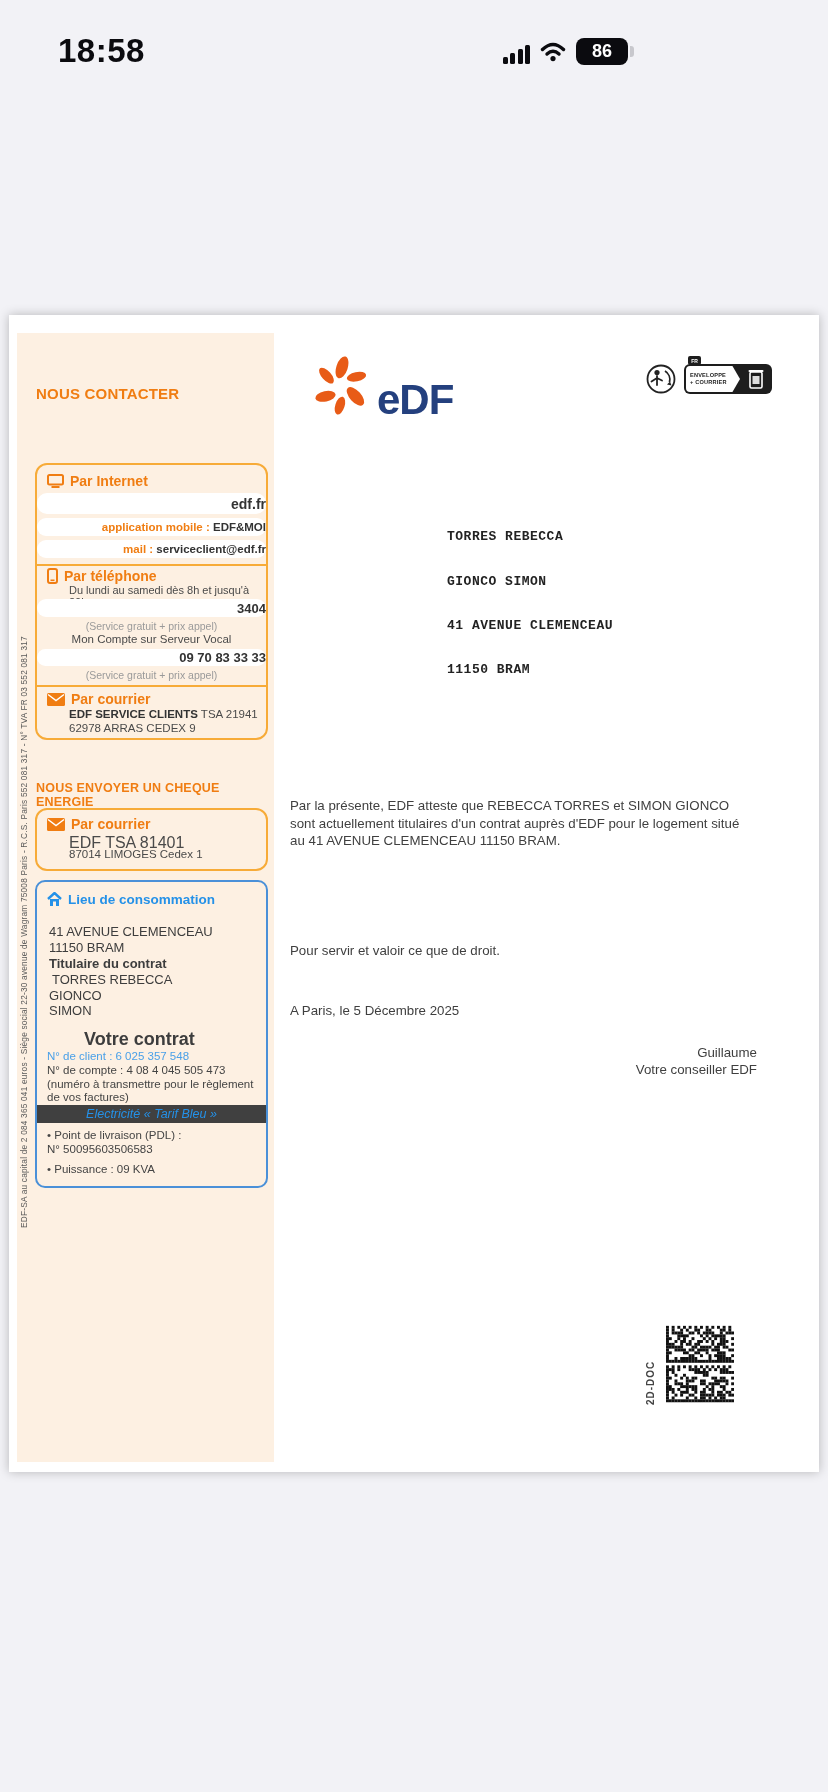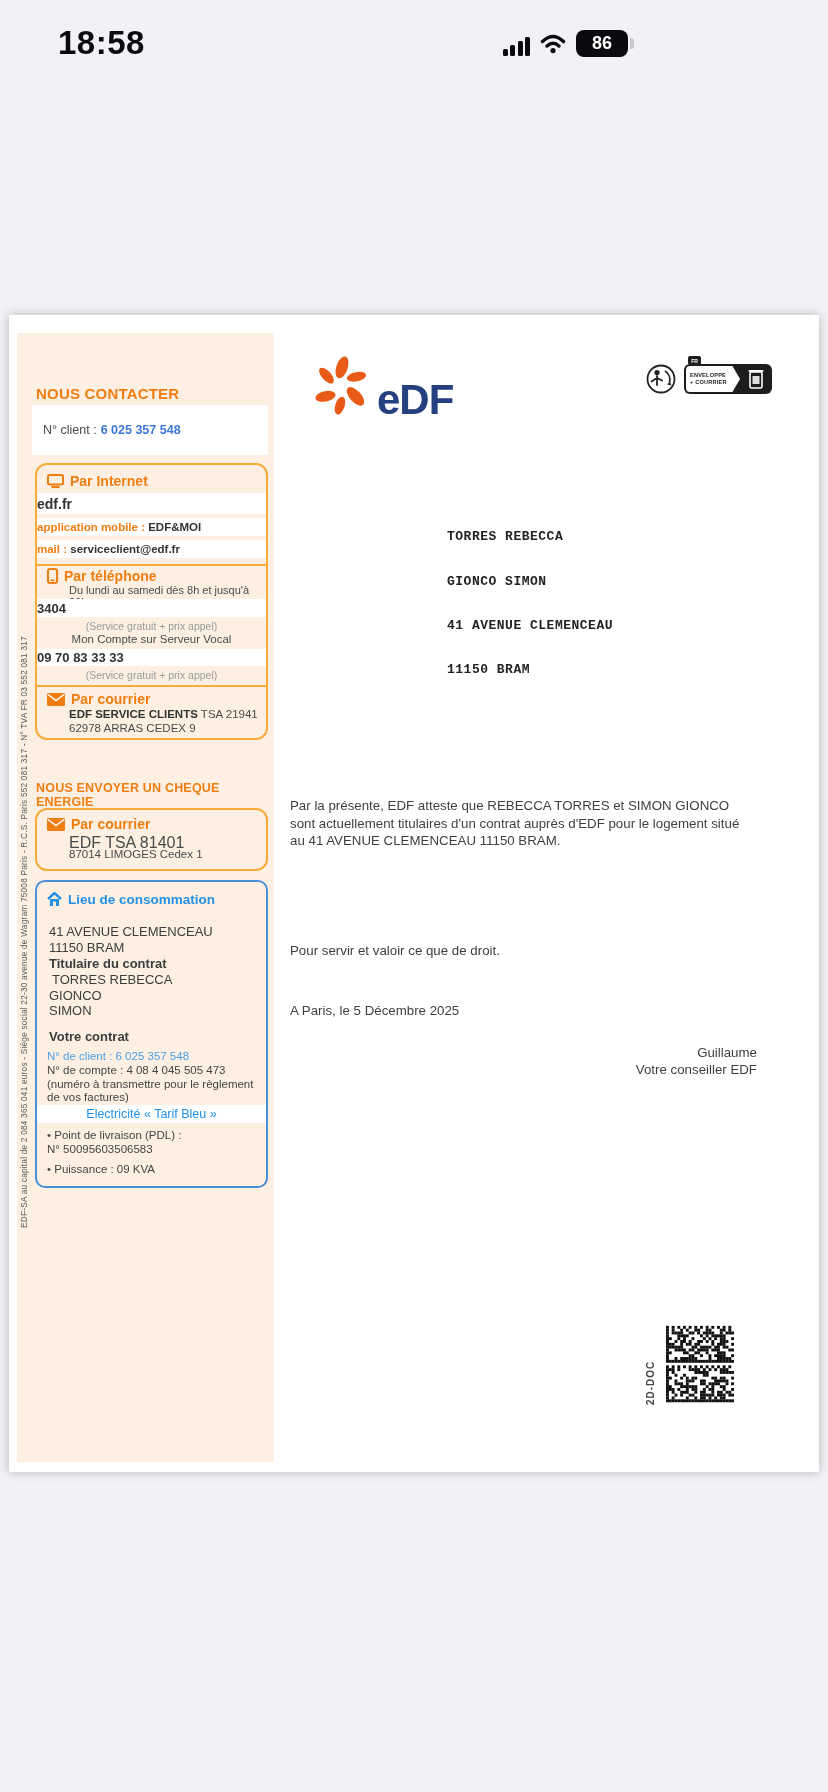--- a/index.html
+++ b/index.html
@@ -5,21 +5,21 @@
   html,body{margin:0;padding:0;}
   body{
     width:828px;height:1792px;background:#f2f2f6;
     font-family:"Liberation Sans","DejaVu Sans",sans-serif;
     position:relative;overflow:hidden;color:#3f3f3f;
     -webkit-font-smoothing:antialiased;
   }
   .abs{position:absolute;}
 
   
-  .statusbar{position:absolute;top:0;left:0;width:664px;height:90px;}
+  .statusbar{position:absolute;top:8px;left:0;width:664px;height:90px;}
   .sb-time{position:absolute;left:58px;top:24px;font-size:33px;font-weight:700;color:#0b0b0f;letter-spacing:.5px;}
   .sb-icons{position:absolute;right:30px;top:30px;display:flex;align-items:center;gap:10px;}
   .sig{display:flex;align-items:flex-end;gap:2.5px;height:24px;}
   .sig i{display:block;width:5px;background:#0b0b0f;border-radius:1.5px;}
   .battery{position:relative;width:52px;height:27px;background:#0b0b0f;border-radius:8px;
     display:flex;align-items:center;justify-content:center;}
   .battery span{color:#fff;font-size:18px;font-weight:700;}
   .bat-tip{width:4px;height:11px;background:#c8c8cd;border-radius:0 3px 3px 0;margin-left:2px;}
 
   
@@ -31,34 +31,34 @@
   .legal-vert{position:absolute;left:2px;top:245px;height:650px;width:14px;
     writing-mode:vertical-rl;transform:rotate(180deg);
     font-size:8.3px;color:#5a5a5a;white-space:nowrap;letter-spacing:.2px;}
   .sb-h1{font-size:15px;font-weight:700;color:#f07d12;letter-spacing:.2px;}
   .client-box{position:absolute;left:15px;top:72px;width:236px;height:50px;background:#fff;
     display:flex;align-items:center;padding-left:11px;box-sizing:border-box;font-size:12.5px;}
   .client-box .lbl{color:#4a4a4a;}
   .client-box .num{color:#3c78d8;font-weight:700;margin-left:4px;}
 
   .obox{position:absolute;left:18px;width:233px;border:2px solid #f7ab38;border-radius:12px;box-sizing:border-box;background:#fdf0e2;overflow:hidden;}
-  .obox .strip{position:absolute;left:0;right:0;background:#fff;display:flex;align-items:center;justify-content:flex-start;}
+  .obox .strip{position:absolute;left:0;right:0;background:#fff;display:flex;align-items:center;justify-content:flex-end;border-radius:10px;}
   .obox .divider{position:absolute;left:0;right:0;height:2px;background:#f7ab38;}
   .boxhead{position:absolute;display:flex;align-items:center;gap:6px;font-size:14px;font-weight:700;color:#f07d12;}
   .subtxt{position:absolute;font-size:11px;color:#4a4a4a;}
   .center{left:0;right:0;text-align:center;}
   .gray-note{color:#9a9a9a;font-size:10.5px;}
   .bstrong{font-weight:700;color:#333;}
 
   .bluebox{position:absolute;left:18px;width:233px;border:2px solid #4a90d8;border-radius:10px;box-sizing:border-box;background:#fdf0e2;}
   .bb-h{font-weight:700;color:#2491e8;}
   .bb-line{position:absolute;left:12px;font-size:13px;color:#3d3d3d;}
   .bb-small{position:absolute;left:10px;font-size:11.5px;color:#444;}
-  .bb-strip{position:absolute;left:0;right:0;background:#ffffff;height:18px;display:flex;align-items:center;justify-content:center;
-    font-size:12.5px;color:#2491e8;}
+  .bb-strip{position:absolute;left:0;right:0;background:#404040;height:18px;display:flex;align-items:center;justify-content:center;
+    font-size:12.5px;color:#2491e8;font-style:italic;}
 
   
   .icn{display:inline-flex;flex:none;}
 
   
   .logo{position:absolute;left:300px;top:40px;display:flex;align-items:flex-end;}
   .logo-text{font-size:42px;font-weight:700;color:#24407e;letter-spacing:-1px;line-height:.8;margin-left:2px;}
   .badges{position:absolute;left:636px;top:48px;display:flex;align-items:center;gap:7px;}
   .infotri{position:relative;width:88px;height:30px;background:#1d1d1d;border-radius:6px;display:flex;align-items:center;}
   .infotri .tab{position:absolute;left:4px;top:-8px;width:13px;height:9px;background:#1d1d1d;border-radius:2px;
@@ -104,24 +104,20 @@
   </div>
 </div>
 
 <div class="page">
 
   <div class="sidebar">
     <div class="legal-vert">EDF-SA au capital de 2 084 365 041 euros - Siège social 22-30 avenue de Wagram 75008 Paris - R.C.S. Paris 552 081 317 - N° TVA FR 03 552 081 317</div>
 
     <div class="abs sb-h1" style="left:19px;top:52px;">NOUS CONTACTER</div>
 
-    <div class="client-box">
-      <span class="lbl">N° client :</span>
-      <span class="num">6 025 357 548</span>
-    </div>
 
     <div class="obox" style="top:130px;height:277px;">
       <div class="boxhead" style="left:10px;top:8px;">
         <svg class="icn" width="17" height="14" viewBox="0 0 17 14">
           <rect x="1" y="1" width="15" height="9.5" rx="1.5" fill="none" stroke="#f07d12" stroke-width="2"></rect>
           <rect x="4.5" y="12" width="8" height="2" fill="#f07d12"></rect>
         </svg>
         <span>Par Internet</span>
       </div>
       <div class="strip" style="top:28px;height:21px;font-size:14px;font-weight:700;color:#333;">
@@ -191,21 +187,21 @@
           <rect x="6" y="9.5" width="3" height="4.5" fill="#fdf0e2"></rect>
         </svg>
         <span>Lieu de consommation</span>
       </div>
       <div class="bb-line" style="top:42px;">41 AVENUE CLEMENCEAU</div>
       <div class="bb-line" style="top:58px;">11150 BRAM</div>
       <div class="bb-line bb-h" style="top:74px;font-size:13px;">Titulaire du contrat</div>
       <div class="bb-line" style="left:15px;top:90px;">TORRES REBECCA</div>
       <div class="bb-line" style="top:106px;">GIONCO</div>
       <div class="bb-line" style="top:121px;">SIMON</div>
-      <div class="bb-line bb-h" style="top:147px;font-size:13px;">Votre contrat</div>
+      <div class="bb-line bb-h" style="top:147px;font-size:18px;margin-left:35px;">Votre contrat</div>
       <div class="bb-small" style="top:168px;color:#4aa0e8;">N° de client : 6 025 357 548</div>
       <div class="bb-small" style="top:182px;">N° de compte : 4 08 4 045 505 473</div>
       <div class="bb-small" style="top:196px;width:212px;line-height:13px;">(numéro à transmettre pour le règlement de vos factures)</div>
       <div class="bb-strip" style="top:223px;">Electricité « Tarif Bleu »</div>
       <div class="bb-small" style="top:247px;">• Point de livraison (PDL) :</div>
       <div class="bb-small" style="top:261px;">N° 50095603506583</div>
       <div class="bb-small" style="top:281px;">• Puissance : 09 KVA</div>
     </div>
   </div>
 

